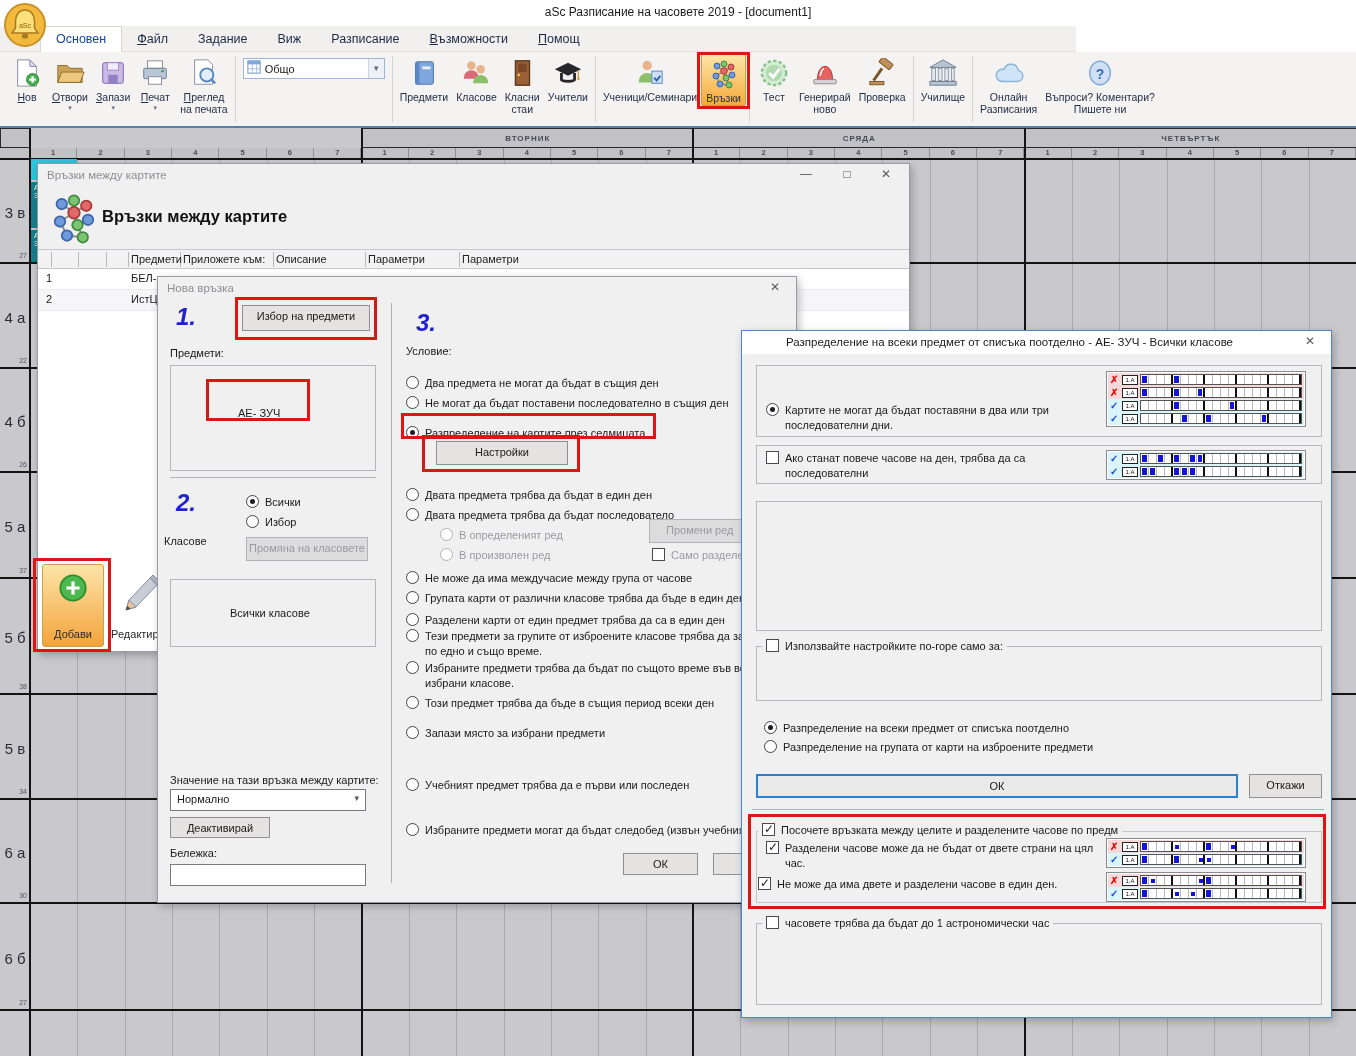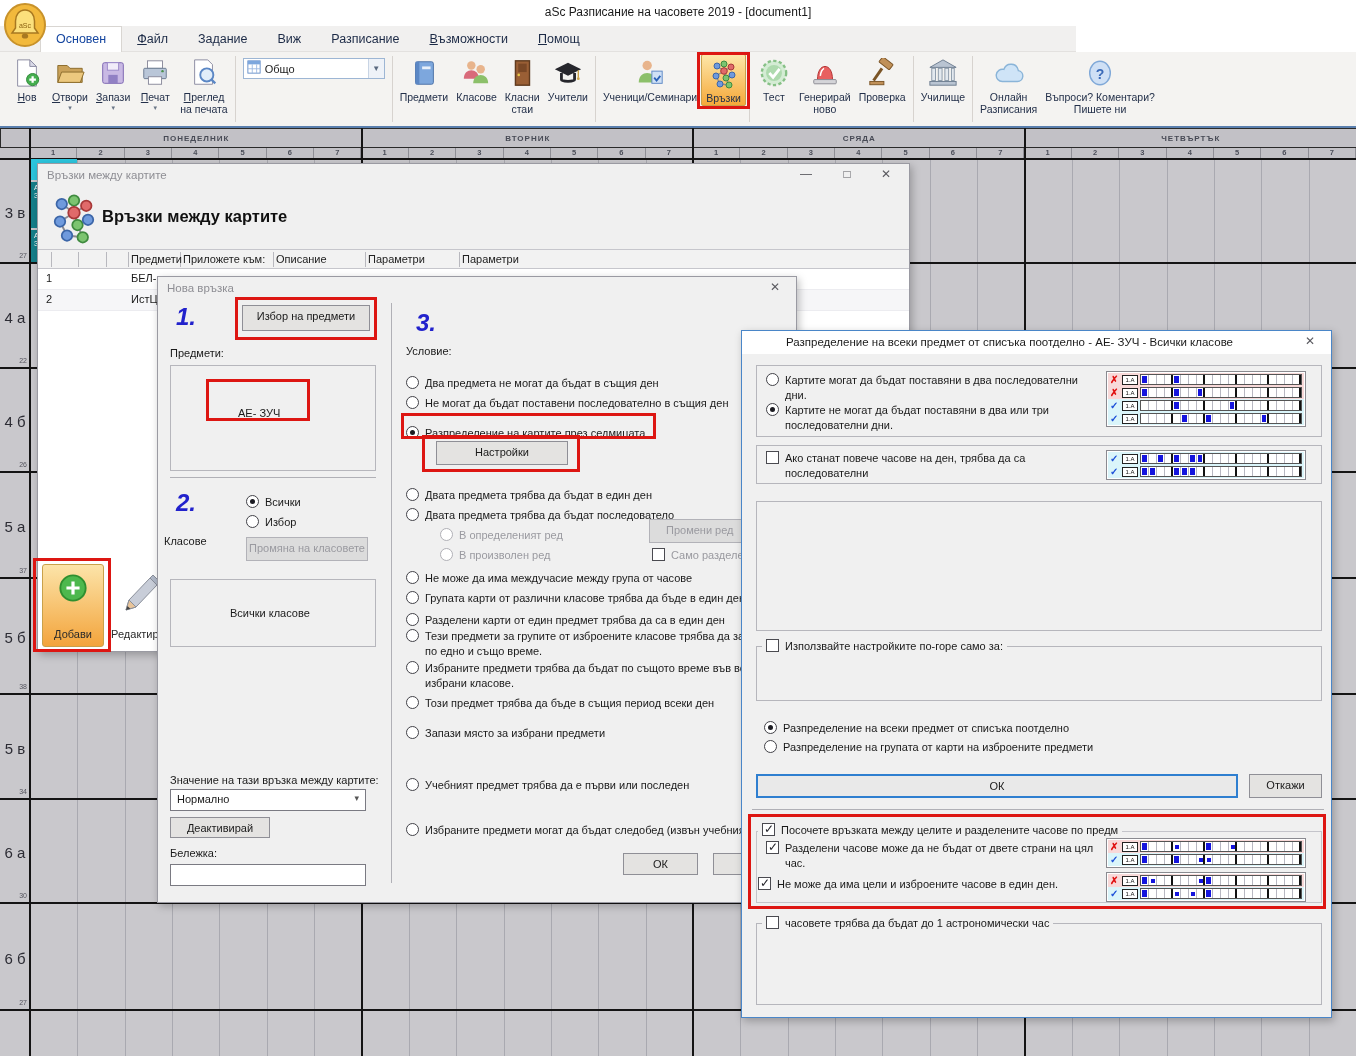--- a/index.html
+++ b/index.html
@@ -317,21 +317,20 @@
         </div>
         <div class="lbl">Въпроси? Коментари?
 Пишете ни</div>
       </div>
     </div>
   <div class="blueline"></div>
 
   <div id="timetable">
       <div class="dayhdr" style="left: 0px; width: 30px;"></div>
       <div class="numcell" style="left: 0px; width: 30px;"></div>
-      <div class="dayhdr" style="left: 30px; width: 331.5px;">ПОНЕДЕЛНИК</div>
       <div class="numcell" style="left: 30px; width: 47.3571px;">1</div>
       <div class="numcell" style="left: 77.3571px; width: 47.3571px;">2</div>
       <div class="numcell" style="left: 124.714px; width: 47.3571px;">3</div>
       <div class="numcell" style="left: 172.071px; width: 47.3571px;">4</div>
       <div class="numcell" style="left: 219.429px; width: 47.3571px;">5</div>
       <div class="numcell" style="left: 266.786px; width: 47.3571px;">6</div>
       <div class="numcell" style="left: 314.143px; width: 47.3571px;">7</div>
       <div class="dayhdr" style="left: 361.5px; width: 331.5px;">ВТОРНИК</div>
       <div class="numcell" style="left: 361.5px; width: 47.3571px;">1</div>
       <div class="numcell" style="left: 408.857px; width: 47.3571px;">2</div>
@@ -554,22 +553,20 @@
     <div class="redbox" style="left:264px;top:158px;width:158px;height:37px;"></div>
   </div>
 
   <div class="dlg" id="dlg3" style="left:741px;top:330px;width:591px;height:688px;border:1px solid #4a86c8;z-index:30;">
     <div class="dtitle white">
       <span class="txt">Разпределение на всеки предмет от списъка поотделно - АЕ- ЗУЧ - Всички класове</span>
       <span class="dbtn" style="right:4px;">✕</span>
     </div>
 
     <div class="gb" style="left:14px;top:34px;width:566px;height:72px;"></div>
-    <div class="optrow" style="left:24px;top:42px;"><span class="radio"></span><span class="ol">Картите могат да бъдат поставяни в два последователни
-дни.</span></div>
     <div class="optrow" style="left:24px;top:72px;"><span class="radio on"></span><span class="ol">Картите не могат да бъдат поставяни в два или три
 последователни дни.</span></div>
     <div class="spanel" id="strips1" style="left:364px;top:40px;">
         <div class="strip sx">
           <span class="mk x">✗</span>
           <span class="card">1.A</span>
           <span class="cells">
             <span class="cell">
               <span class="f"></span>
             </span>
@@ -849,21 +846,21 @@
             <span class="cell"></span>
             <span class="cell"></span>
             <span class="cell d"></span>
             <span class="cell"></span>
             <span class="cell"></span>
             <span class="cell"></span>
             <span class="cell d"></span>
           </span>
         </div>
       </div>
-    <div class="optrow" style="left:16px;top:546px;"><span class="check on"></span><span class="ol">Не може да има цели и изброените часове в един ден.</span></div>
+    <div class="optrow" style="left:16px;top:546px;"><span class="check on"></span><span class="ol">Не може да има двете и разделени часове в един ден.</span></div>
     <div class="spanel" id="strips4" style="left:364px;top:541px;">
         <div class="strip sx">
           <span class="mk x">✗</span>
           <span class="card">1.A</span>
           <span class="cells">
             <span class="cell">
               <span class="f"></span>
             </span>
             <span class="cell">
               <span class="h"></span>

